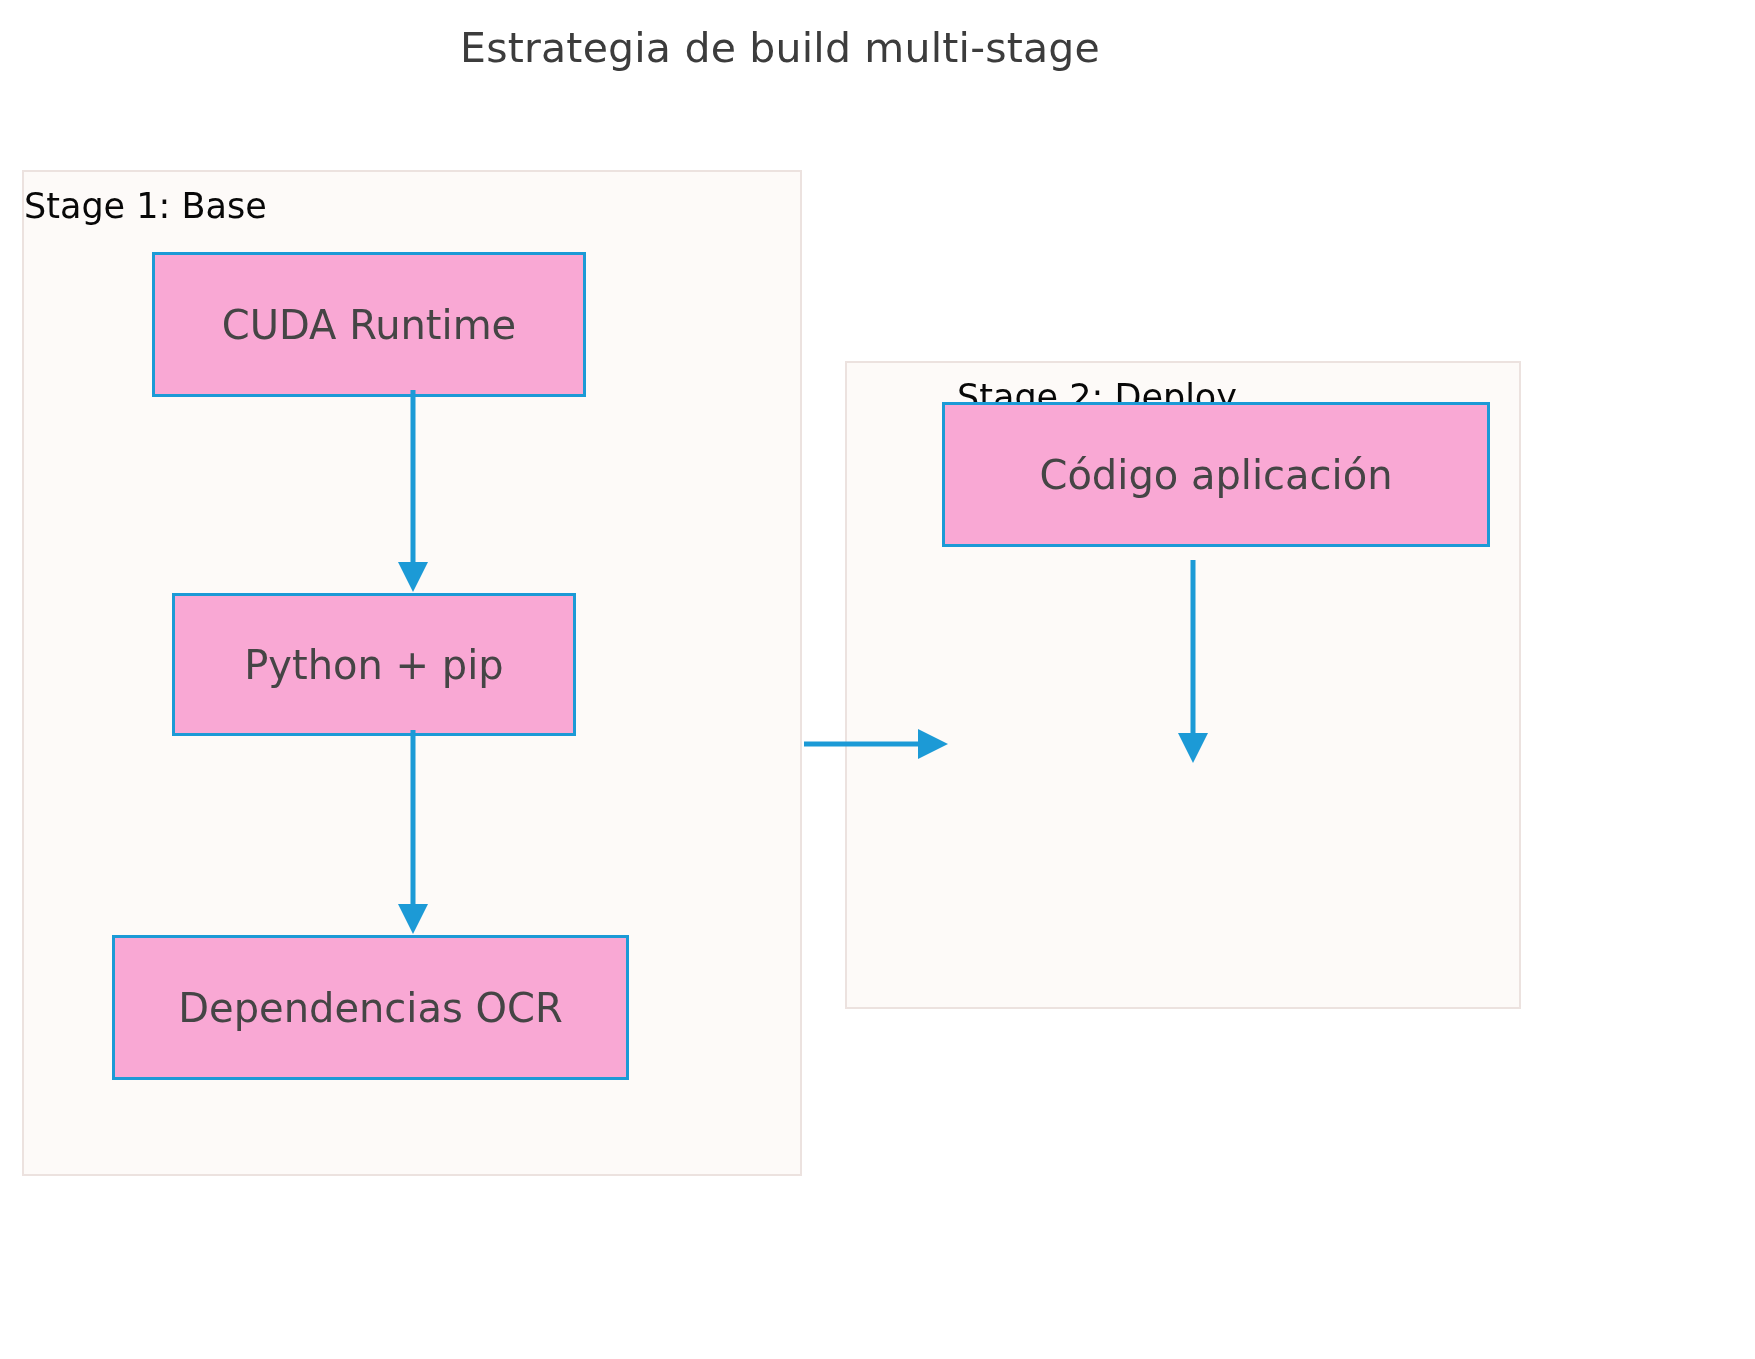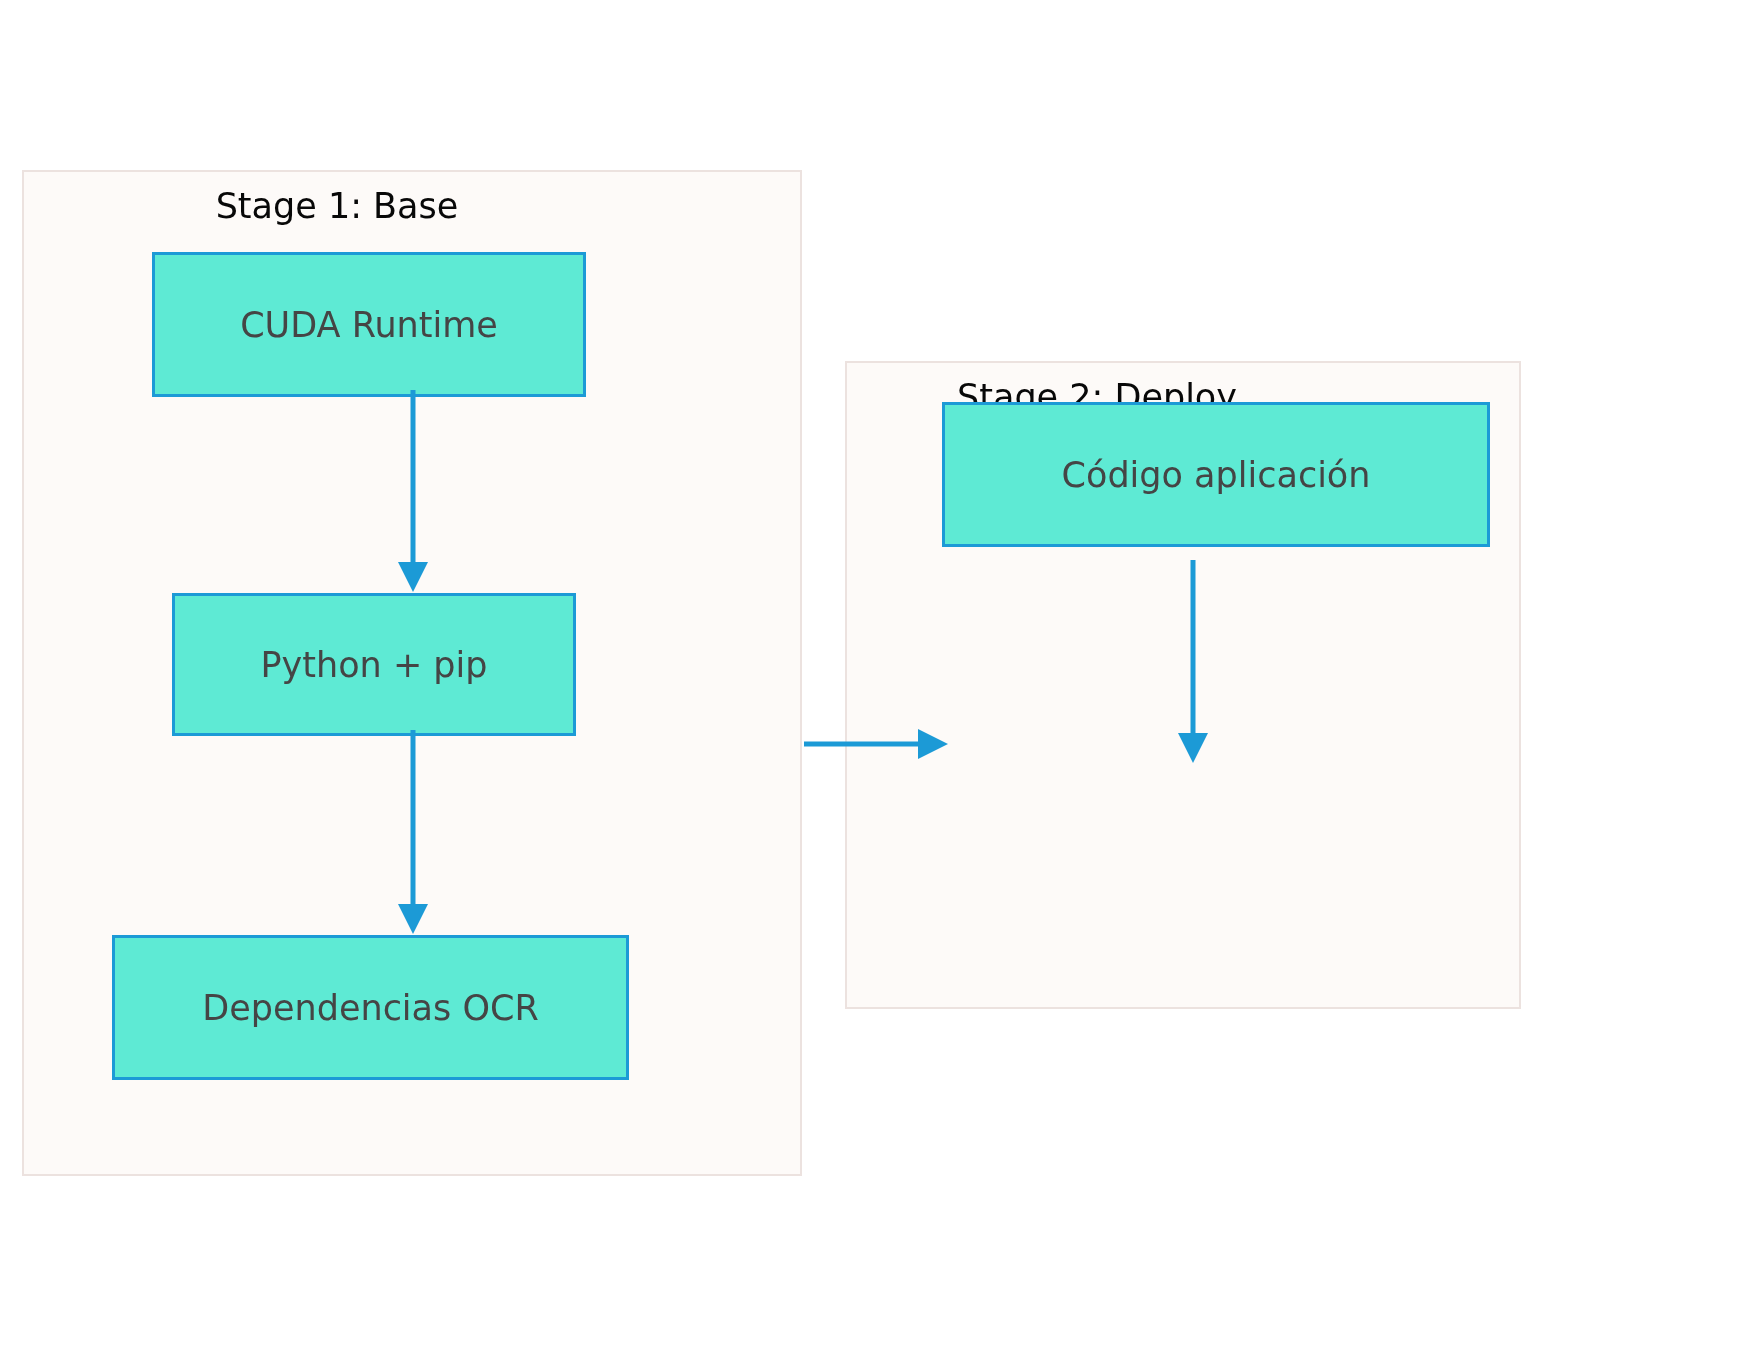--- a/index.html
+++ b/index.html
@@ -63,43 +63,42 @@
     font-size: 35px;
     font-weight: 400;
     color: #080808;
     white-space: nowrap;
     font-family: "DejaVu Sans", sans-serif;
   }
   #stage-1-label {
     left: 0;
     top: 14px;
     width: 756px;
-    text-align: center;
     padding-right: 130px;
     box-sizing: border-box;
   }
   #stage-2-label {
     left: 0;
     top: 14px;
     width: 540px;
     text-align: center;
     padding-right: 40px;
     box-sizing: border-box;
   }
 
   
   .node-box {
     position: absolute;
-    background: #5eead4;
+    background: #f9a8d4;
     border: 3px solid #1c9ad6;
     box-sizing: border-box;
     display: flex;
     align-items: center;
     justify-content: center;
-    font-size: 35px;
+    font-size: 40px;
     color: #454545;
     font-family: "DejaVu Sans", sans-serif;
     white-space: nowrap;
   }
 
   #node-cuda-runtime { left: 152px; top: 252px;  width: 434px; height: 145px; }
   #node-python-pip   { left: 172px; top: 593px;  width: 404px; height: 143px; }
   #node-deps-ocr     { left: 112px; top: 935px;  width: 517px; height: 145px; }
   #node-codigo-app   { left: 942px; top: 402px;  width: 548px; height: 145px; text-align: center; }
   #node-fastapi-rest { left: 982px; top: 764px;  width: 409px; height: 144px; }
@@ -116,20 +115,21 @@
   #arrow-codigo-to-api   { left: 1120px; top: 560px; width: 160px; height: 215px; }
 
   .arrow-line { stroke: #1c9ad6; stroke-width: 5; fill: none; }
   .arrow-head { fill: #1c9ad6; stroke: none; }
 </style>
 </head>
 <body>
 
 <div id="canvas">
 
+  <div class="diagram-title">Estrategia de build multi-stage</div>
 
   <div class="stage-container" id="stage-1">
 
     <div class="stage-label" id="stage-1-label">Stage 1: Base</div>
   </div>
 
   <div class="stage-container" id="stage-2">
 
     <div class="stage-label" id="stage-2-label">Stage 2: Deploy</div>
   </div>

